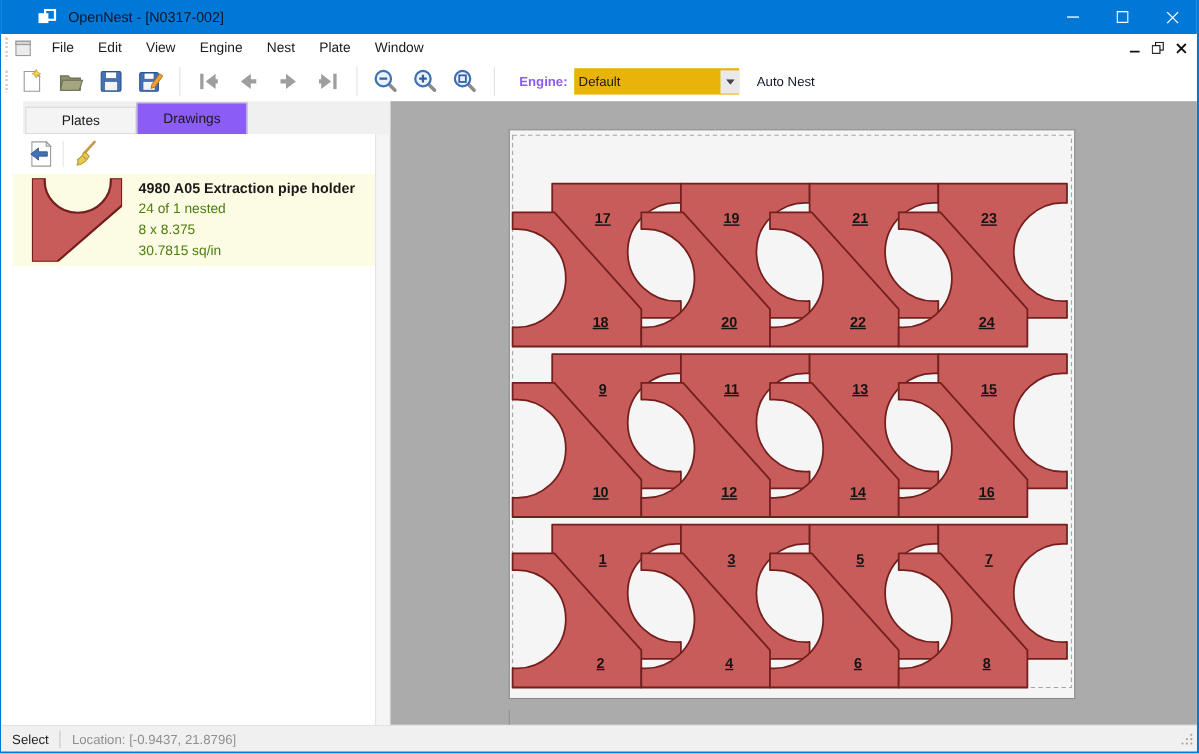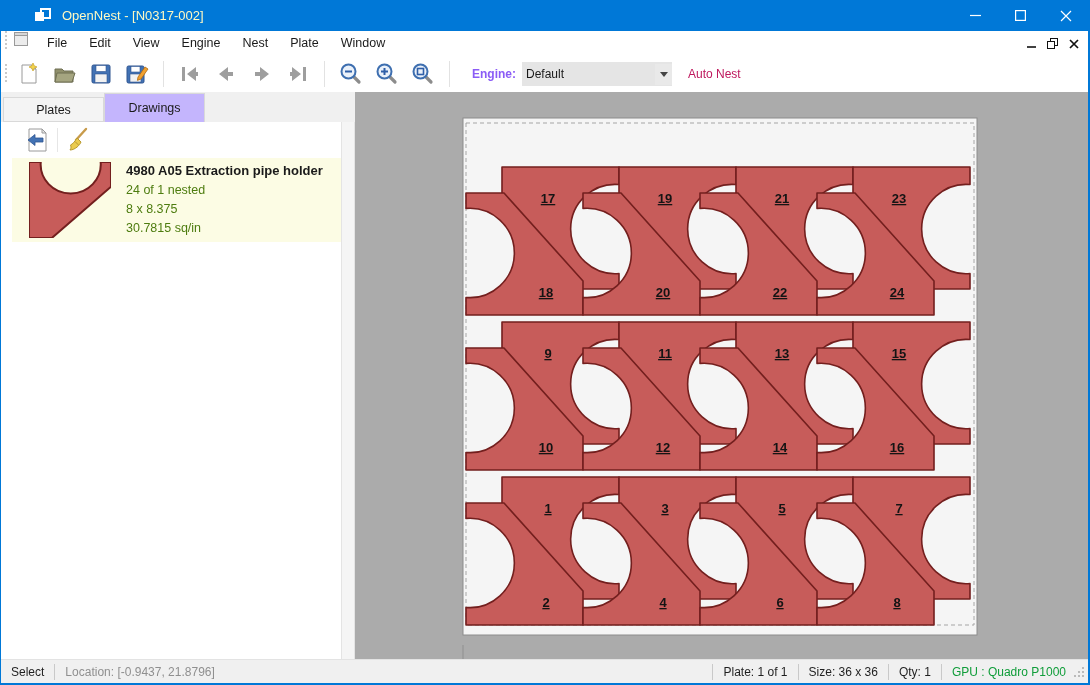--- a/index.html
+++ b/index.html
@@ -4,50 +4,50 @@
 <style>
   * { margin:0; padding:0; box-sizing:border-box; }
   html,body { width:1090px; height:685px; overflow:hidden; }
   body { font-family:"Liberation Sans","DejaVu Sans",sans-serif; }
   .window { position:relative; width:1090px; height:685px;
             border-left:1px solid #0078D7; border-right:2px solid #0078D7; background:#fff; }
 
   
   .titlebar { height:31px; background:#0078D7; display:flex; align-items:center; padding-left:33px; }
   .titlebar .app-icon { width:18px; height:16px; margin-right:10px; flex:0 0 auto; }
-  .titlebar .title { color:#fef9c3; font-size:13px; flex:1 1 auto; white-space:nowrap; }
+  .titlebar .title { color:#0f172a; font-size:13px; flex:1 1 auto; white-space:nowrap; }
   .caption-btns { display:flex; height:31px; }
   .cap-btn { width:45px; height:31px; display:flex; align-items:center; justify-content:center; }
 
   
-  .menubar { height:25px; background:#fff; display:flex; align-items:flex-start; padding-left:3px; position:relative; }
+  .menubar { height:25px; background:#fff; display:flex; align-items:center; padding-left:3px; position:relative; }
   .grip-v { width:2px; height:20px; margin:0 4px 0 1px;
             background:repeating-linear-gradient(#C9C9C9 0 2px, transparent 2px 4px); }
   .mdi-doc-icon { width:16px; height:16px; margin:0 7px 0 2px; }
   .menu-item { font-size:12.5px; color:#1a1a1a; padding:0 11px; line-height:25px; white-space:nowrap; }
   .mdi-controls { position:absolute; right:4px; top:0; height:25px; display:flex; align-items:center; }
   .mdi-btn { width:21px; height:20px; display:flex; align-items:center; justify-content:center; }
 
   
   .toolbar { height:36px; background:#fff; display:flex; align-items:center; padding-left:3px; }
   .tb-btn { width:30px; height:30px; display:flex; align-items:center; justify-content:center; margin:0 3px; }
   .tb-sep { width:1px; height:26px; background:#E2E2E2; margin:0 8px; }
   .engine-label { font-size:12px; font-weight:bold; color:#8b5cf6; margin:0 6px 0 14px; }
-  .engine-combo { width:150px; height:24px; display:flex; align-items:center; background:#e5e5e5; }
+  .engine-combo { width:150px; height:24px; display:flex; align-items:center; background:#eab308; }
   .engine-combo .val { flex:1 1 auto; font-size:12px; color:#1a1a1a; padding-left:4px; }
   .combo-arrow { width:17px; height:21px; background:#E9E9E9; display:flex; align-items:center; justify-content:center; }
-  .autonest { font-size:12px; color:#be185d; margin-left:16px; }
+  .autonest { font-size:12px; color:#0f172a; margin-left:16px; }
 
   
   .body { height:567px; display:flex; }
   .left-col { width:354px; display:flex; flex-direction:column; }
-  .tabstrip { height:30px; background:#F0F0F0; display:flex; align-items:flex-end; padding-left:2px; }
+  .tabstrip { height:30px; background:#F0F0F0; display:flex; align-items:flex-end; padding-left:2px;margin-left:20px; }
   .tab { width:101px; text-align:center; font-size:12.5px; color:#1a1a1a;
          border:1px solid #D9D9D9; background:#F4F4F4; height:25px; line-height:24px; }
-  .tab.active { background:#c4b5fd; height:29px; line-height:28px; border-bottom:none; }
+  .tab.active { background:#8b5cf6; height:29px; line-height:28px; border-bottom:none; }
   .left-lower { flex:1 1 auto; display:flex;margin-left:11px; }
   .panel { width:340px; background:#fff; }
   .vscroll { width:14px; background:#F5F5F5; border-left:1px solid #E4E4E4; border-right:1px solid #E4E4E4; }
   .panel-toolbar { height:36px; display:flex; align-items:center; padding-left:10px; }
   .pt-btn { width:30px; height:30px; display:flex; align-items:center; justify-content:center; }
   .pt-sep { width:1px; height:24px; background:#E6E6E6; margin:0 5px; }
 
   .drawing-item { height:84px; background:#FCFCE4; display:flex; align-items:center; padding:4px 8px 4px 14px; }
   .thumb-box { width:88px; display:flex; align-items:center; justify-content:center; flex:0 0 auto; }
   .item-text { margin-left:12px; }
@@ -320,30 +320,20 @@
           <text x="542" y="515" fill="#141414">8</text>
           <line x1="108" y1="553" x2="108" y2="567" stroke="#8F8F8F"></line>
         </svg>
     </div>
   </div>
 
   <div class="statusbar">
     <span>Select</span>
     <span class="sb-sep"></span>
     <span class="sb-loc">Location: [-0.9437, 21.8796]</span>
-    <div class="sb-right">
-      <span class="sb-sep"></span>
-      <span>Plate: 1 of 1</span>
-      <span class="sb-sep"></span>
-      <span>Size: 36 x 36</span>
-      <span class="sb-sep"></span>
-      <span>Qty: 1</span>
-      <span class="sb-sep"></span>
-      <span id="gpu-text" style="color: rgb(15, 157, 57);">GPU : Quadro P1000</span>
-    </div>
     <span class="sb-grip">
       <svg width="12" height="12" viewBox="0 0 12 12">
         <circle cx="10" cy="2" r="1" fill="#A8A8A8"></circle>
           <circle cx="10" cy="6" r="1" fill="#A8A8A8"></circle>
           <circle cx="10" cy="10" r="1" fill="#A8A8A8"></circle>
         <circle cx="6" cy="6" r="1" fill="#A8A8A8"></circle>
           <circle cx="6" cy="10" r="1" fill="#A8A8A8"></circle>
         <circle cx="2" cy="10" r="1" fill="#A8A8A8"></circle>
       </svg>
     </span>

